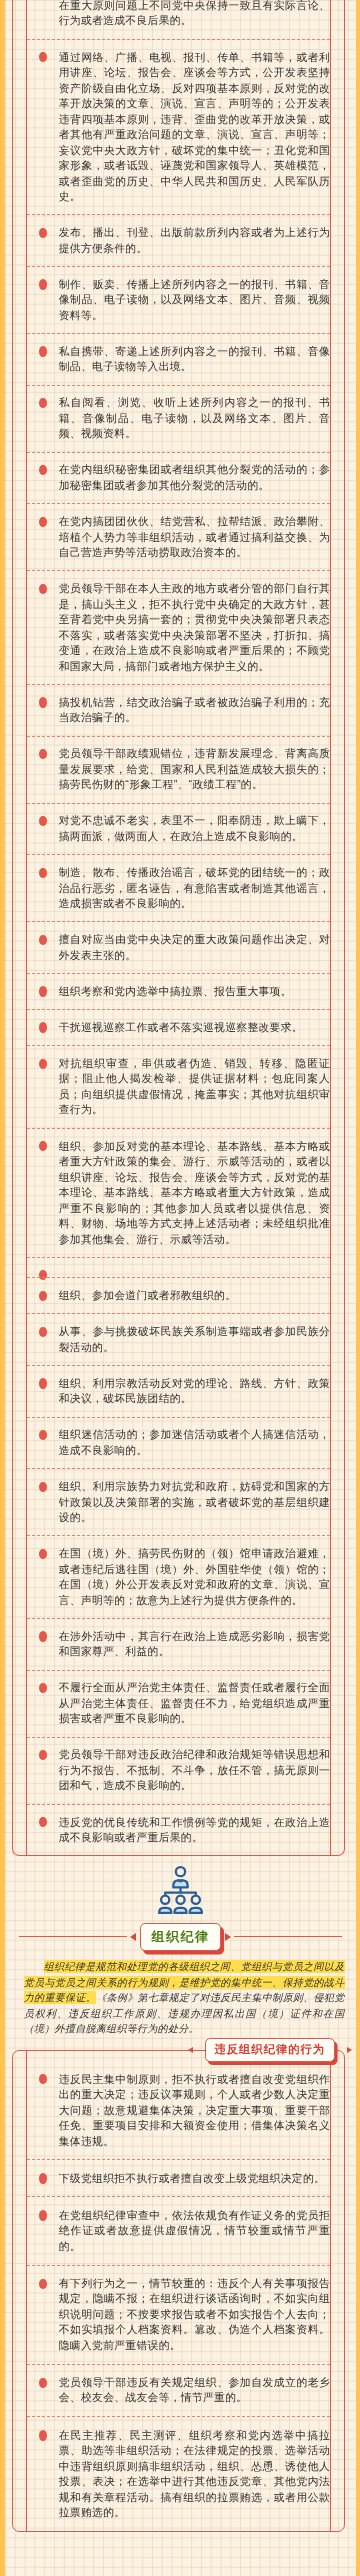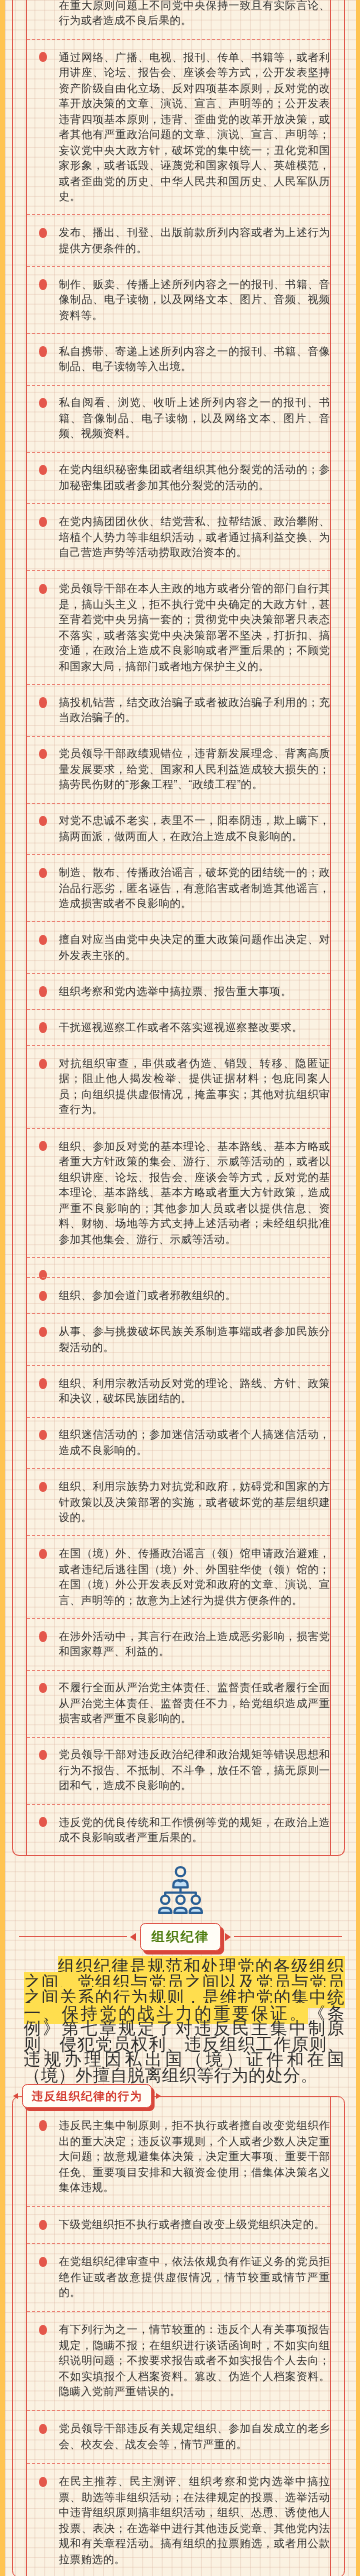--- a/index.html
+++ b/index.html
@@ -31,26 +31,26 @@
   
   .org-icon{display:block;margin:8.2px auto 0;}
   .section-divider{display:flex;align-items:center;margin:8.2px 13.4px 0;}
   .section-divider .line{flex:1;height:1.3px;background:#E0584C;}
   .tri{width:0;height:0;border-top:4.1px solid transparent;border-bottom:4.1px solid transparent;}
   .tri-left{border-right:6.7px solid #DA4A3E;margin:0 4.1px 0 3.1px;}
   .tri-right{border-left:6.7px solid #DA4A3E;margin:0 3.1px 0 4.1px;}
   .badge{background:#FFFDF6;border:1.3px solid #E0584C;border-radius:5.2px;
     color:#4d7c0f;font-size:13px;font-weight:bold;letter-spacing:1.5px;
     padding:4.1px 10.3px;box-shadow:3.1px 3.6px 0 #D8473B;white-space:nowrap;}
-  .intro{margin:8.2px 11.3px 0 18.5px;font-size:17px;line-height:15.5px;color:#2E2E2E;
-    text-align:justify;text-indent:2em;letter-spacing:0.3px;}
+  .intro{margin:8.2px 11.3px 0 18.5px;font-size:10px;line-height:15.5px;color:#2E2E2E;
+    text-align:justify;text-indent:2em;letter-spacing:0.3px;font-style:italic;}
   .hl{background:#FFDE4E;padding:1px 0;box-decoration-break:clone;-webkit-box-decoration-break:clone;}
   
   .box2{margin-top:13.4px;}
-  .legend-wrap{position:absolute;top:-13.4px;left:0;width:100%;display:flex;justify-content:flex-start;align-items:center;z-index:2;}
+  .legend-wrap{position:absolute;top:-13.4px;left:8px;width:100%;display:flex;justify-content:flex-end;align-items:center;z-index:2;gap:8px;}
   .legend-tri{width:0;height:0;border-top:3.6px solid transparent;border-bottom:3.6px solid transparent;}
   .legend-tri.l{border-right:5.7px solid #DA4A3E;margin-right:3.6px;}
   .legend-tri.r{border-left:5.7px solid #DA4A3E;margin-left:3.6px;}
   .legend{background:#FFFDF6;border:1.3px solid #E0584C;border-radius:5.2px;
     color:#D43E33;font-size:11.3px;font-weight:bold;letter-spacing:1px;
     padding:3.6px 8.8px;box-shadow:2.6px 3.1px 0 #D8473B;white-space:nowrap;}
 </style>
 </head>
 <body>
 
@@ -149,21 +149,21 @@
           <li>
           <span class="dot"></span>
           <span>组织迷信活动的；参加迷信活动或者个人搞迷信活动，造成不良影响的。</span>
         </li>
           <li>
           <span class="dot"></span>
           <span>组织、利用宗族势力对抗党和政府，妨碍党和国家的方针政策以及决策部署的实施，或者破坏党的基层组织建设的。</span>
         </li>
           <li>
           <span class="dot"></span>
-          <span>在国（境）外、传播政治谣言（领）馆申请政治避难，或者违纪后逃往国（境）外、外国驻华使（领）馆的；在国（境）外公开发表反对党和政府的文章、演说、宣言、声明等的；故意为上述行为提供方便条件的。</span>
+          <span>在国（境）外、搞劳民伤财的（领）馆申请政治避难，或者违纪后逃往国（境）外、外国驻华使（领）馆的；在国（境）外公开发表反对党和政府的文章、演说、宣言、声明等的；故意为上述行为提供方便条件的。</span>
         </li>
           <li>
           <span class="dot"></span>
           <span>在涉外活动中，其言行在政治上造成恶劣影响，损害党和国家尊严、利益的。</span>
         </li>
           <li>
           <span class="dot"></span>
           <span>不履行全面从严治党主体责任、监督责任或者履行全面从严治党主体责任、监督责任不力，给党组织造成严重损害或者严重不良影响的。</span>
         </li>
           <li>

